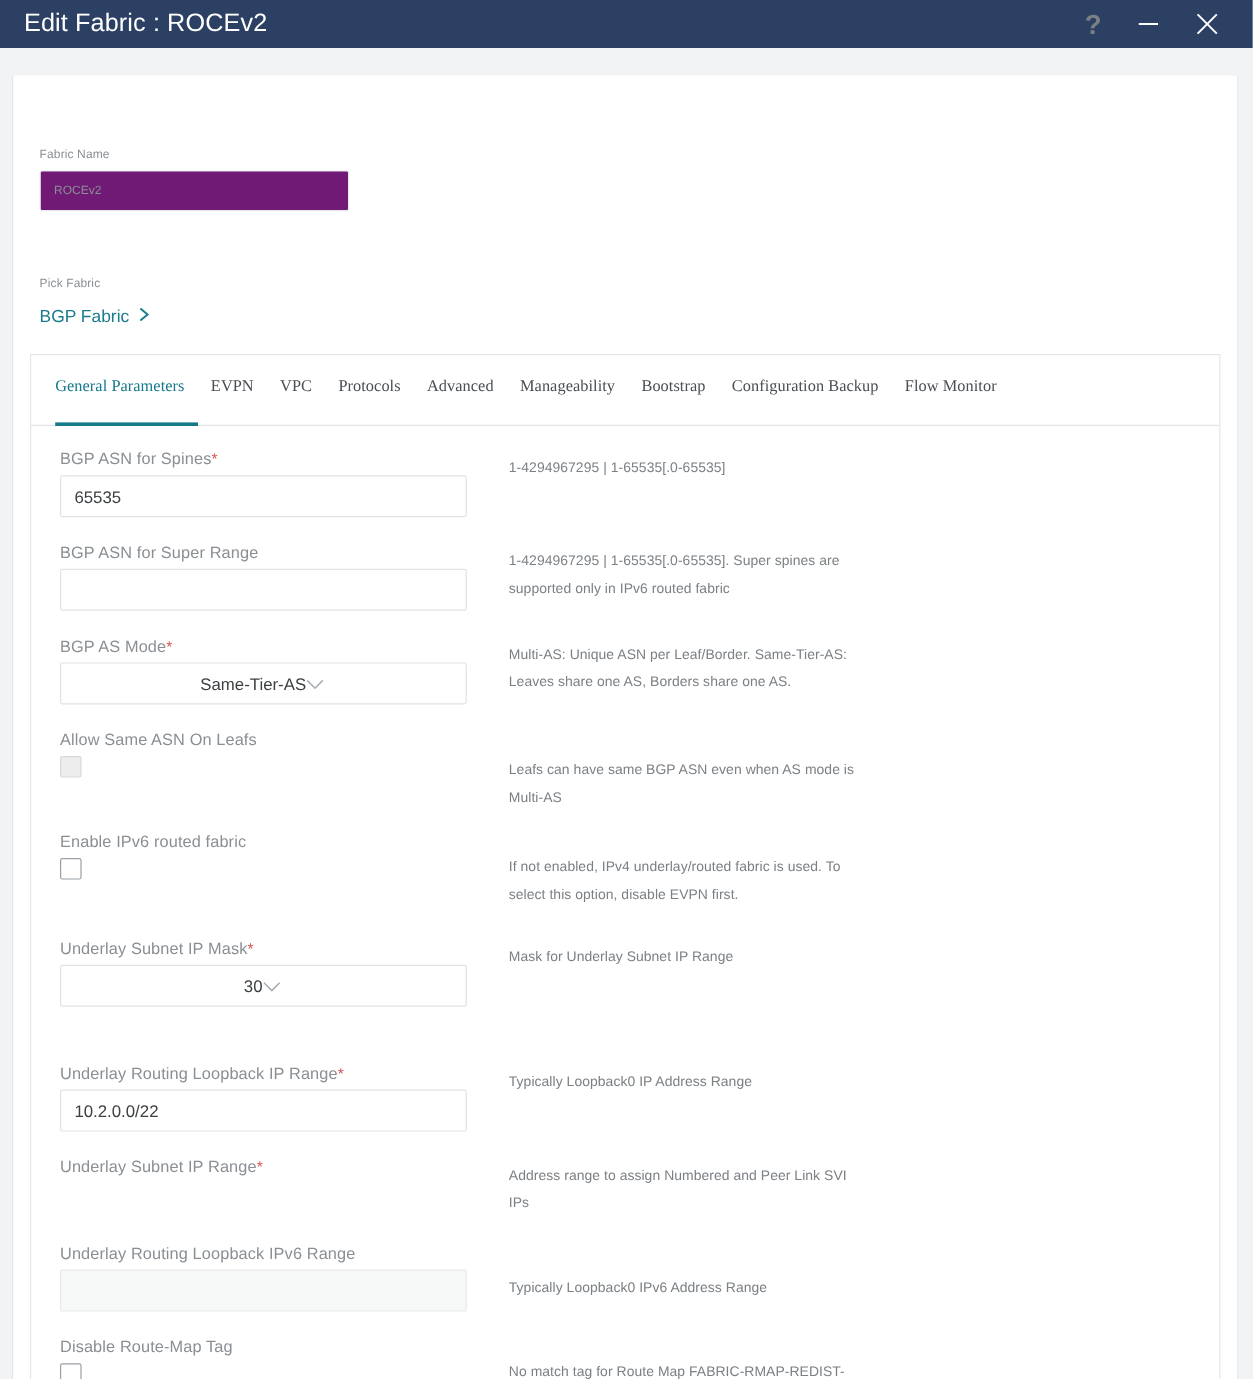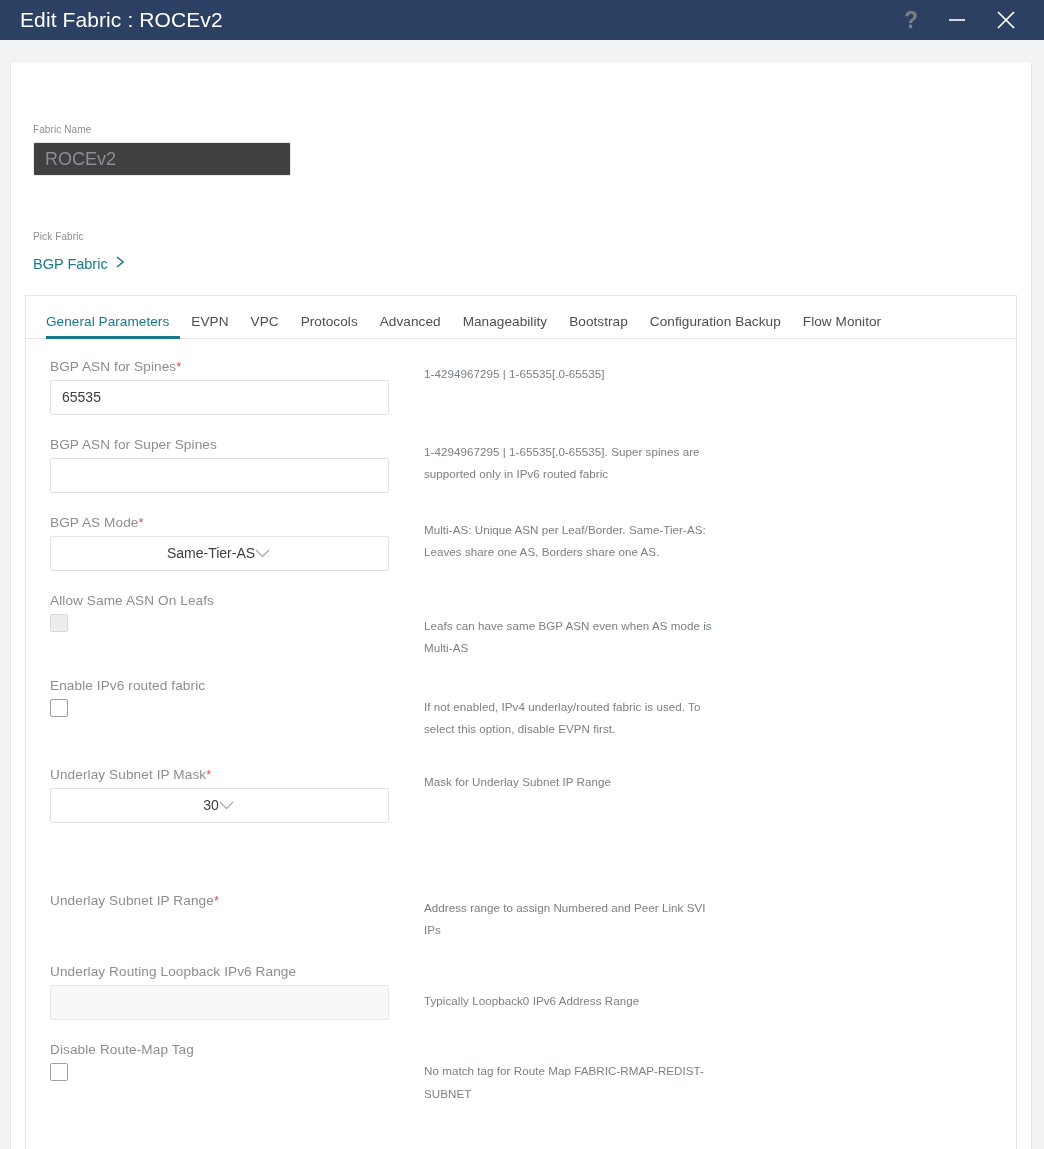--- a/index.html
+++ b/index.html
@@ -65,24 +65,24 @@
   .meta-label {
     font-size: 10px;
     color: #8a8f94;
     margin-bottom: 7px;
     letter-spacing: .1px;
     margin-top: 33px;
   }
   .fabric-name-input {
     width: 258px;
     height: 34px;
-    background: #404040;
+    background: #701a75;
     border: 1px solid #e6e8ea;
     border-radius: 2px;
-    font-size: 18px;
+    font-size: 10px;
     color: #8a8f94;
     padding: 0 11px;
     font-family: "Liberation Sans", sans-serif;
     outline: none;
   }
   .meta-gap { height: 22px; }
   .pick-link {
     display: inline-flex;
     align-items: center;
     gap: 7px;
@@ -106,26 +106,27 @@
   .tabs {
     display: flex;
     align-items: flex-end;
     gap: 0;
     padding: 18px 0 0 20px;
     border-bottom: 1px solid #e2e4e6;
   }
   .tab {
     font-size: 13.6px;
     color: #4a4f54;
-    padding: 0 11px 7px 11px;
+    padding: 0 11px 22px 11px;
     cursor: pointer;
     white-space: nowrap;
     border-bottom: 3px solid transparent;
     margin-bottom: -1px;
     letter-spacing: .05px;
+    font-family: Liberation Serif, serif;
   }
   .tab:first-child { padding-left: 0; margin-left: 0; }
   .tab.active {
     color: #16798a;
     border-bottom-color: #16798a;
     font-weight: 400;
   }
 
   
   .form-body { padding: 20px 0 26px 0; }
@@ -263,21 +264,21 @@
           <input class="txt" value="65535" style="">
         </div>
         <div class="row-right">
             <div class="help">1-4294967295 | 1-65535[.0-65535]</div>
           </div>
       </div>
       <div class="r-gap-md"></div>
 
       <div class="row">
         <div class="row-left">
-          <span class="field-label">BGP ASN for Super Spines</span>
+          <span class="field-label">BGP ASN for Super Range</span>
           <input class="txt" value="" style="">
         </div>
         <div class="row-right">
             <div class="help">1-4294967295 | 1-65535[.0-65535]. Super spines are supported only in IPv6 routed fabric</div>
           </div>
       </div>
       <div class="r-gap-md"></div>
 
       <div class="row">
         <div class="row-left">
@@ -332,20 +333,29 @@
           </div>
         </div>
         <div class="row-right">
             <div class="help">Mask for Underlay Subnet IP Range</div>
           </div>
       </div>
       <div class="r-gap-md"></div>
 
       <div class="r-gap-lg"></div>
 
+      <div class="row">
+        <div class="row-left">
+          <span class="field-label"><span>Underlay Routing Loopback IP Range</span><span class="req">*</span></span>
+          <input class="txt" value="10.2.0.0/22" style="">
+        </div>
+        <div class="row-right">
+            <div class="help">Typically Loopback0 IP Address Range</div>
+          </div>
+      </div>
       <div class="r-gap-md"></div>
 
       <div class="row">
         <div class="row-left">
           <span class="field-label"><span>Underlay Subnet IP Range</span><span class="req">*</span></span>
         </div>
         <div class="row-right">
             <div class="help">Address range to assign Numbered and Peer Link SVI IPs</div>
           </div>
       </div>

